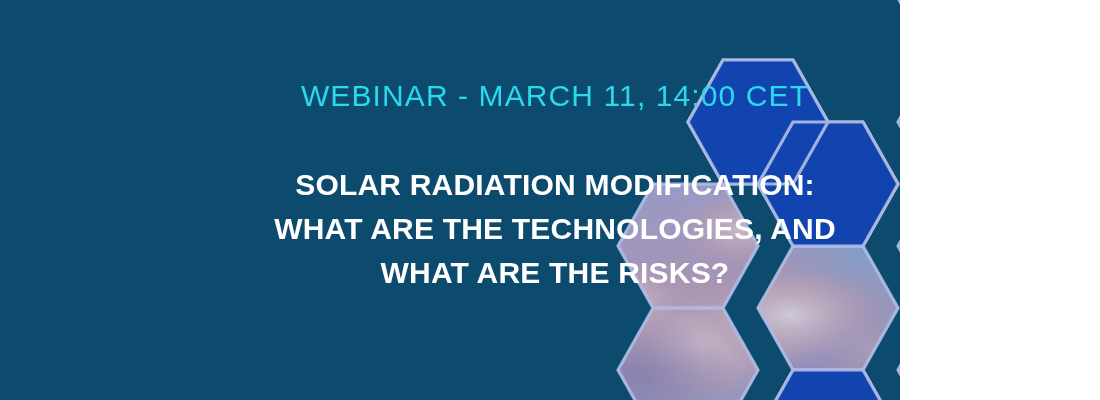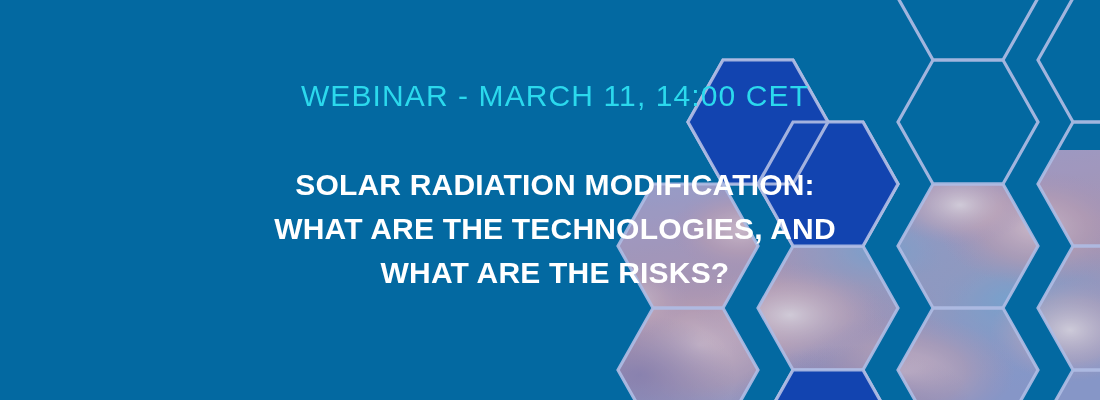--- a/index.html
+++ b/index.html
@@ -8,23 +8,23 @@
   }
   body {
     width: 1100px;
     height: 400px;
     overflow: hidden;
     font-family: "Liberation Sans", sans-serif;
   }
 
   #banner {
     position: relative;
-    width: 1100px;
+    width: 900px;
     height: 400px;
-    background: #0369a1;
+    background: #0c4a6e;
     overflow: hidden;
   }
 
   
   #hex-layer {
     position: absolute;
     inset: 0;
     width: 1100px;
     height: 400px;
   }

